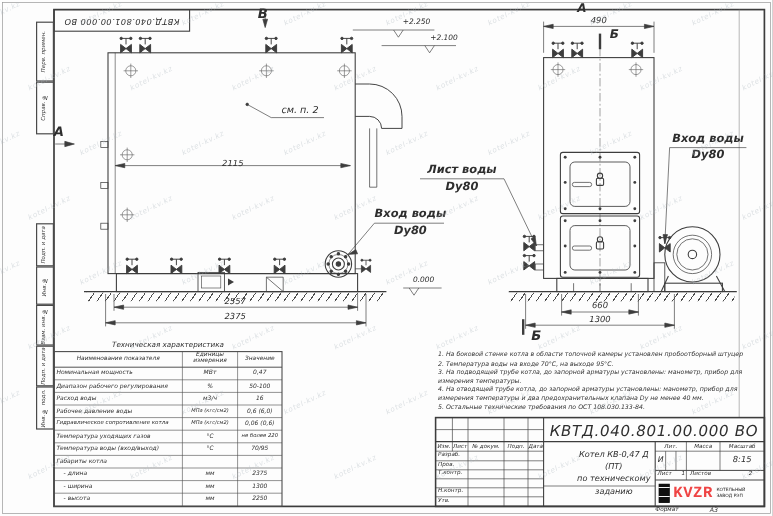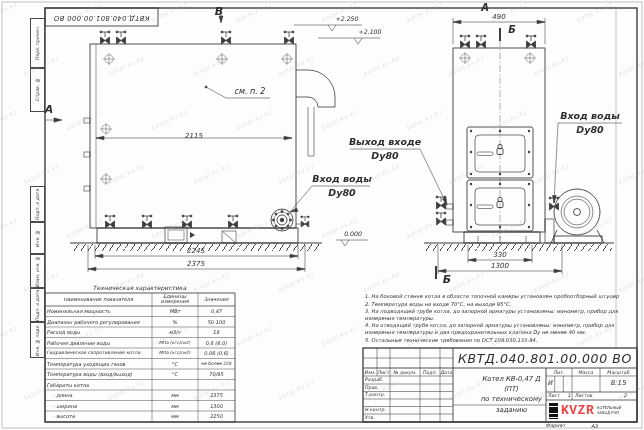--- a/index.html
+++ b/index.html
@@ -341,29 +341,29 @@
   <div class="abs vlabel" style="left:477px;top:2px;width:16px;font-size:10px;">А</div>
   <div class="abs vlabel" style="left:505px;top:24px;width:14px;font-size:10px;">Б</div>
   <div class="abs vlabel" style="left:439px;top:273px;width:16px;">Б</div>
   <div class="abs it" style="left:226px;top:87px;width:48px;font-size:8px;text-align:center;">см. п. 2</div>
 
   <div class="abs dims" style="left:331px;top:15px;width:32px;">+2.250</div>
   <div class="abs dims" style="left:354px;top:28px;width:32px;">+2.100</div>
   <div class="abs dims" style="left:338px;top:230px;width:30px;">0.000</div>
 
   <div class="abs dim" style="left:170px;top:132px;width:48px;">2115</div>
-  <div class="abs dim" style="left:172px;top:246.5px;width:48px;">2245</div>
+  <div class="abs dim" style="left:172px;top:246.5px;width:48px;">2557</div>
   <div class="abs dim" style="left:172px;top:259.5px;width:48px;">2375</div>
   <div class="abs dim" style="left:486px;top:12.5px;width:26px;">490</div>
-  <div class="abs dim" style="left:487px;top:250.5px;width:26px;">330</div>
+  <div class="abs dim" style="left:487px;top:250.5px;width:26px;">660</div>
   <div class="abs dim" style="left:486px;top:261.5px;width:28px;">1300</div>
 
   <div class="abs plabel" style="left:310px;top:173px;width:64px;">Вход воды</div>
   <div class="abs plabel" style="left:310px;top:187px;width:64px;">Dy80</div>
-  <div class="abs plabel" style="left:348px;top:136px;width:74px;">Выход входе</div>
+  <div class="abs plabel" style="left:348px;top:136px;width:74px;">Лист воды</div>
   <div class="abs plabel" style="left:348px;top:150px;width:74px;">Dy80</div>
   <div class="abs plabel" style="left:556px;top:110px;width:68px;">Вход воды</div>
   <div class="abs plabel" style="left:556px;top:124px;width:68px;">Dy80</div>
 
   <div class="abs tt-title" style="left:45px;top:284px;width:190px;">Техническая характеристика</div>
   <div class="abs tt-head" style="left:47px;top:296.5px;width:103px;">Наименование показателя</div>
   <div class="abs tt-head" style="left:152px;top:294px;width:46px;"><span>Единицы</span><br><span>измерения</span></div>
   <div class="abs tt-head" style="left:198px;top:296.5px;width:37px;">Значение</div>
 
   <div class="trow" style="top:306px;">

